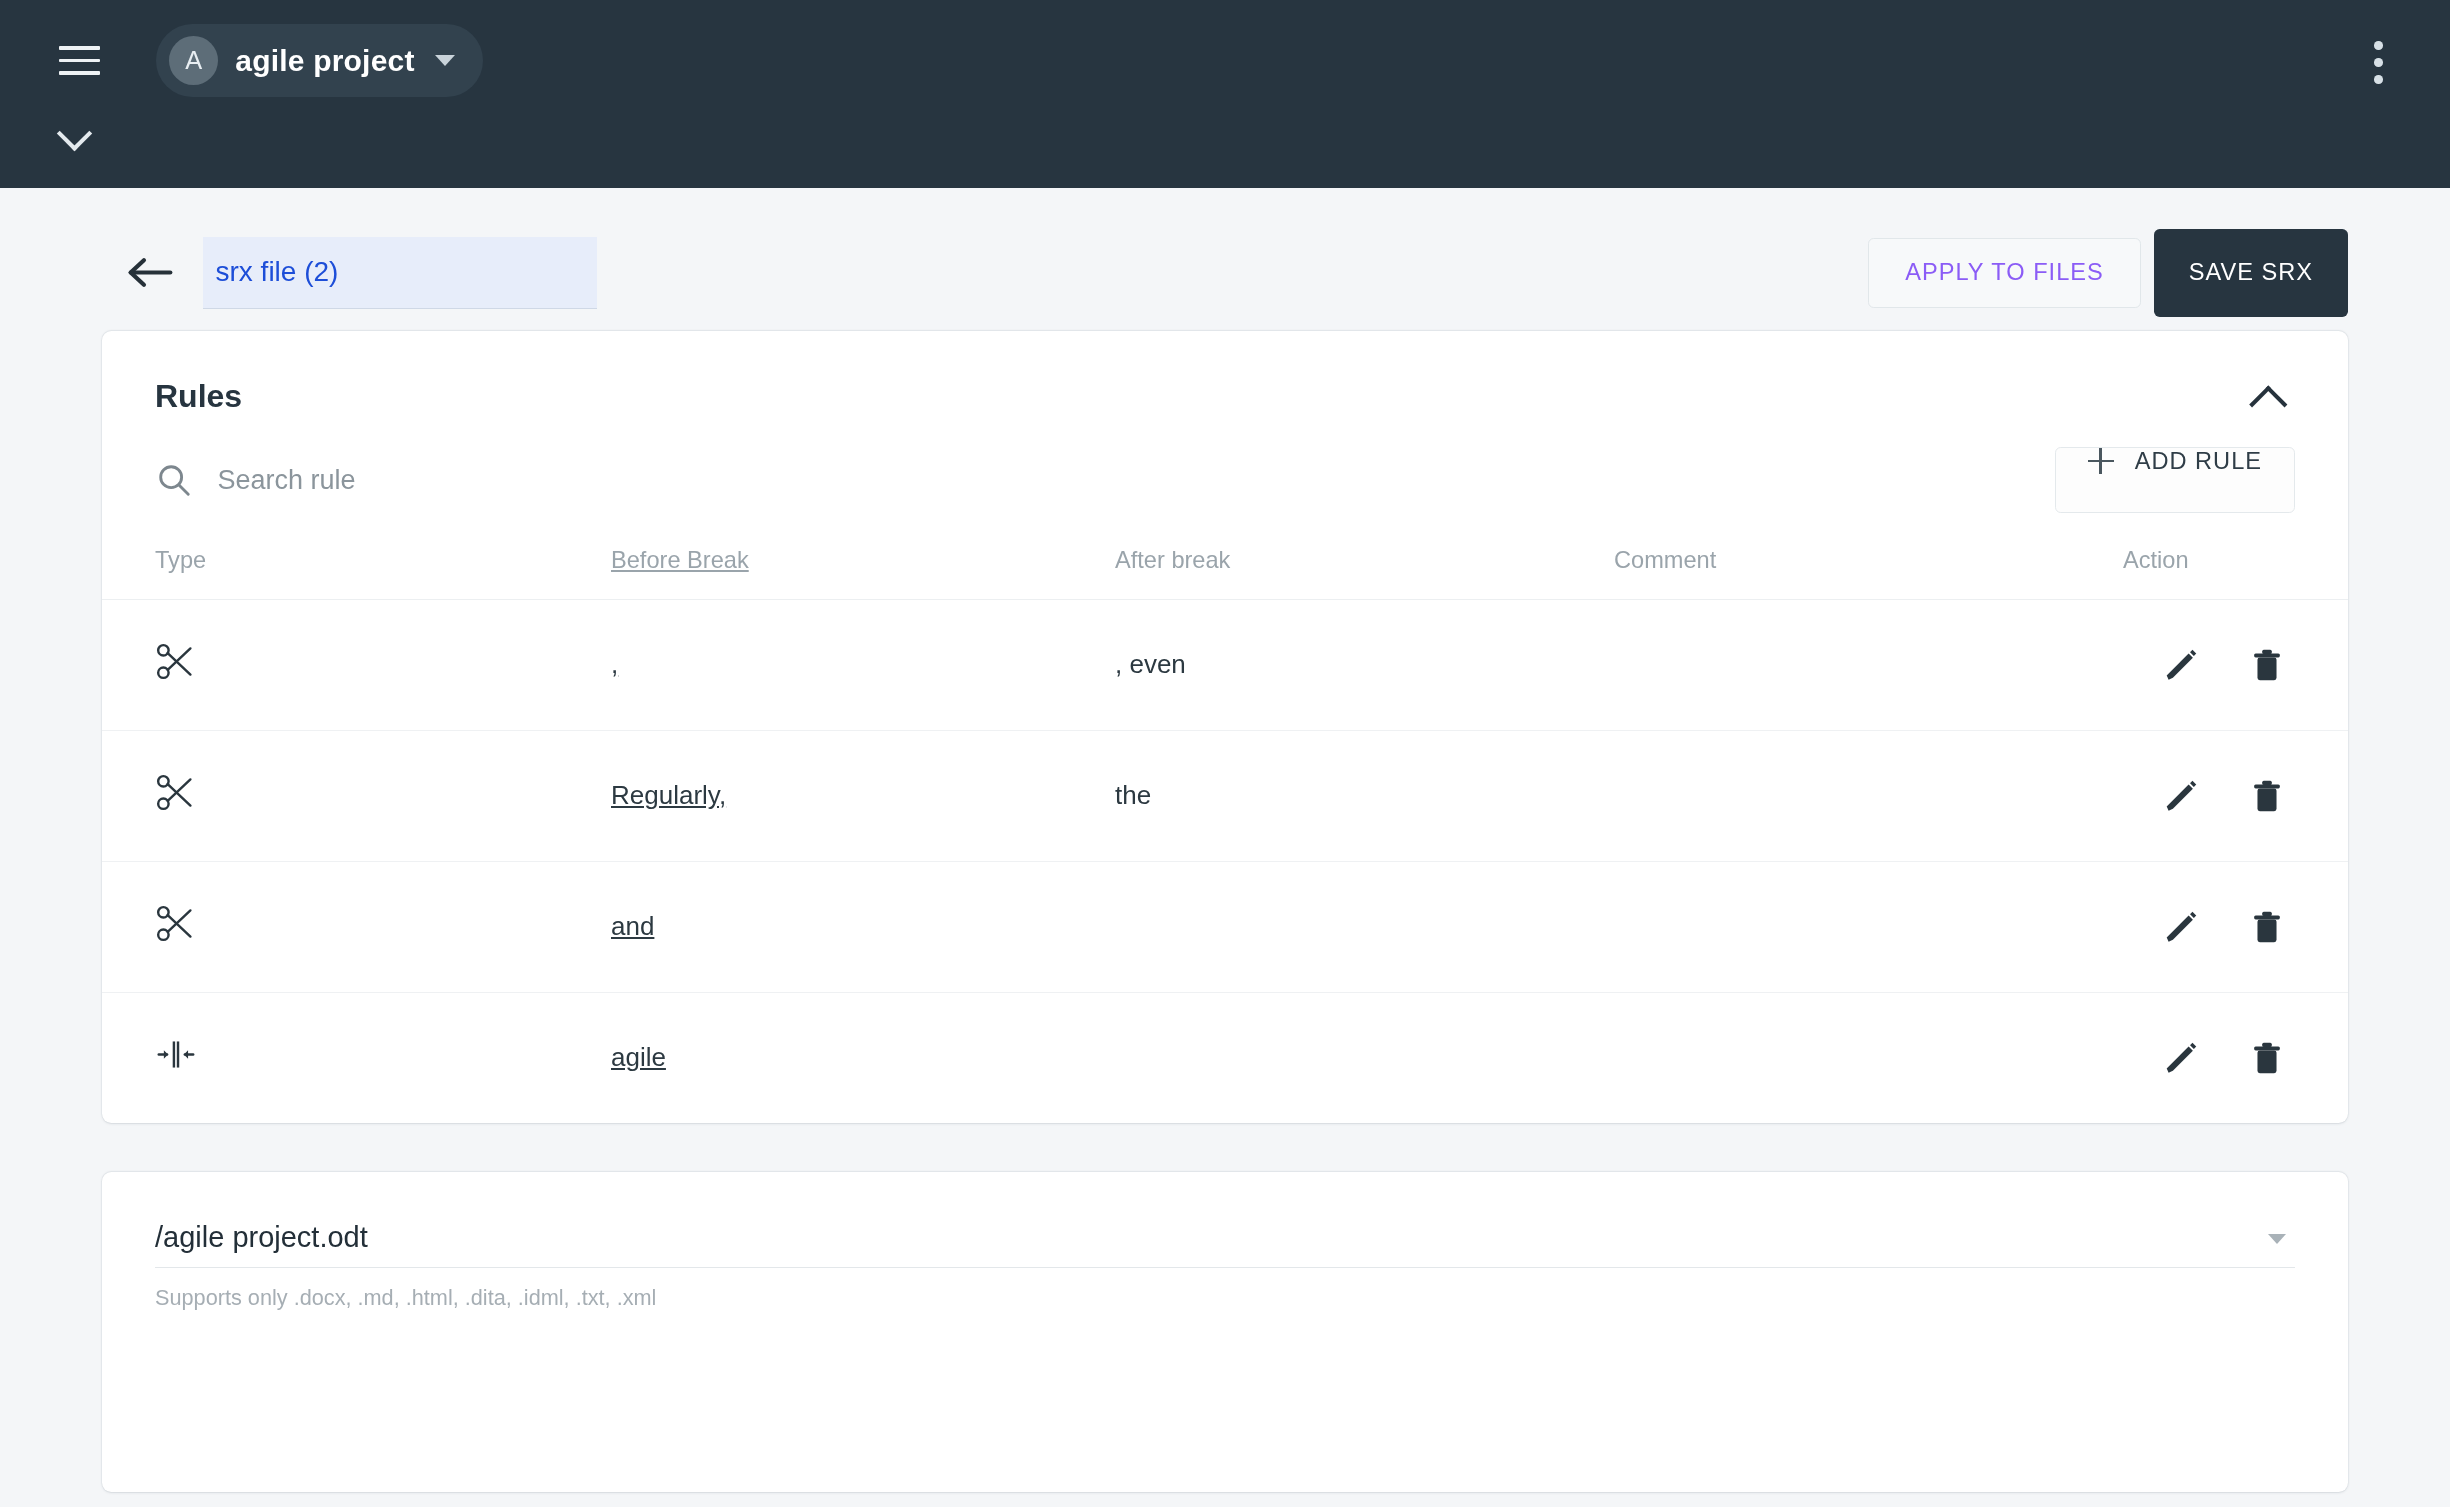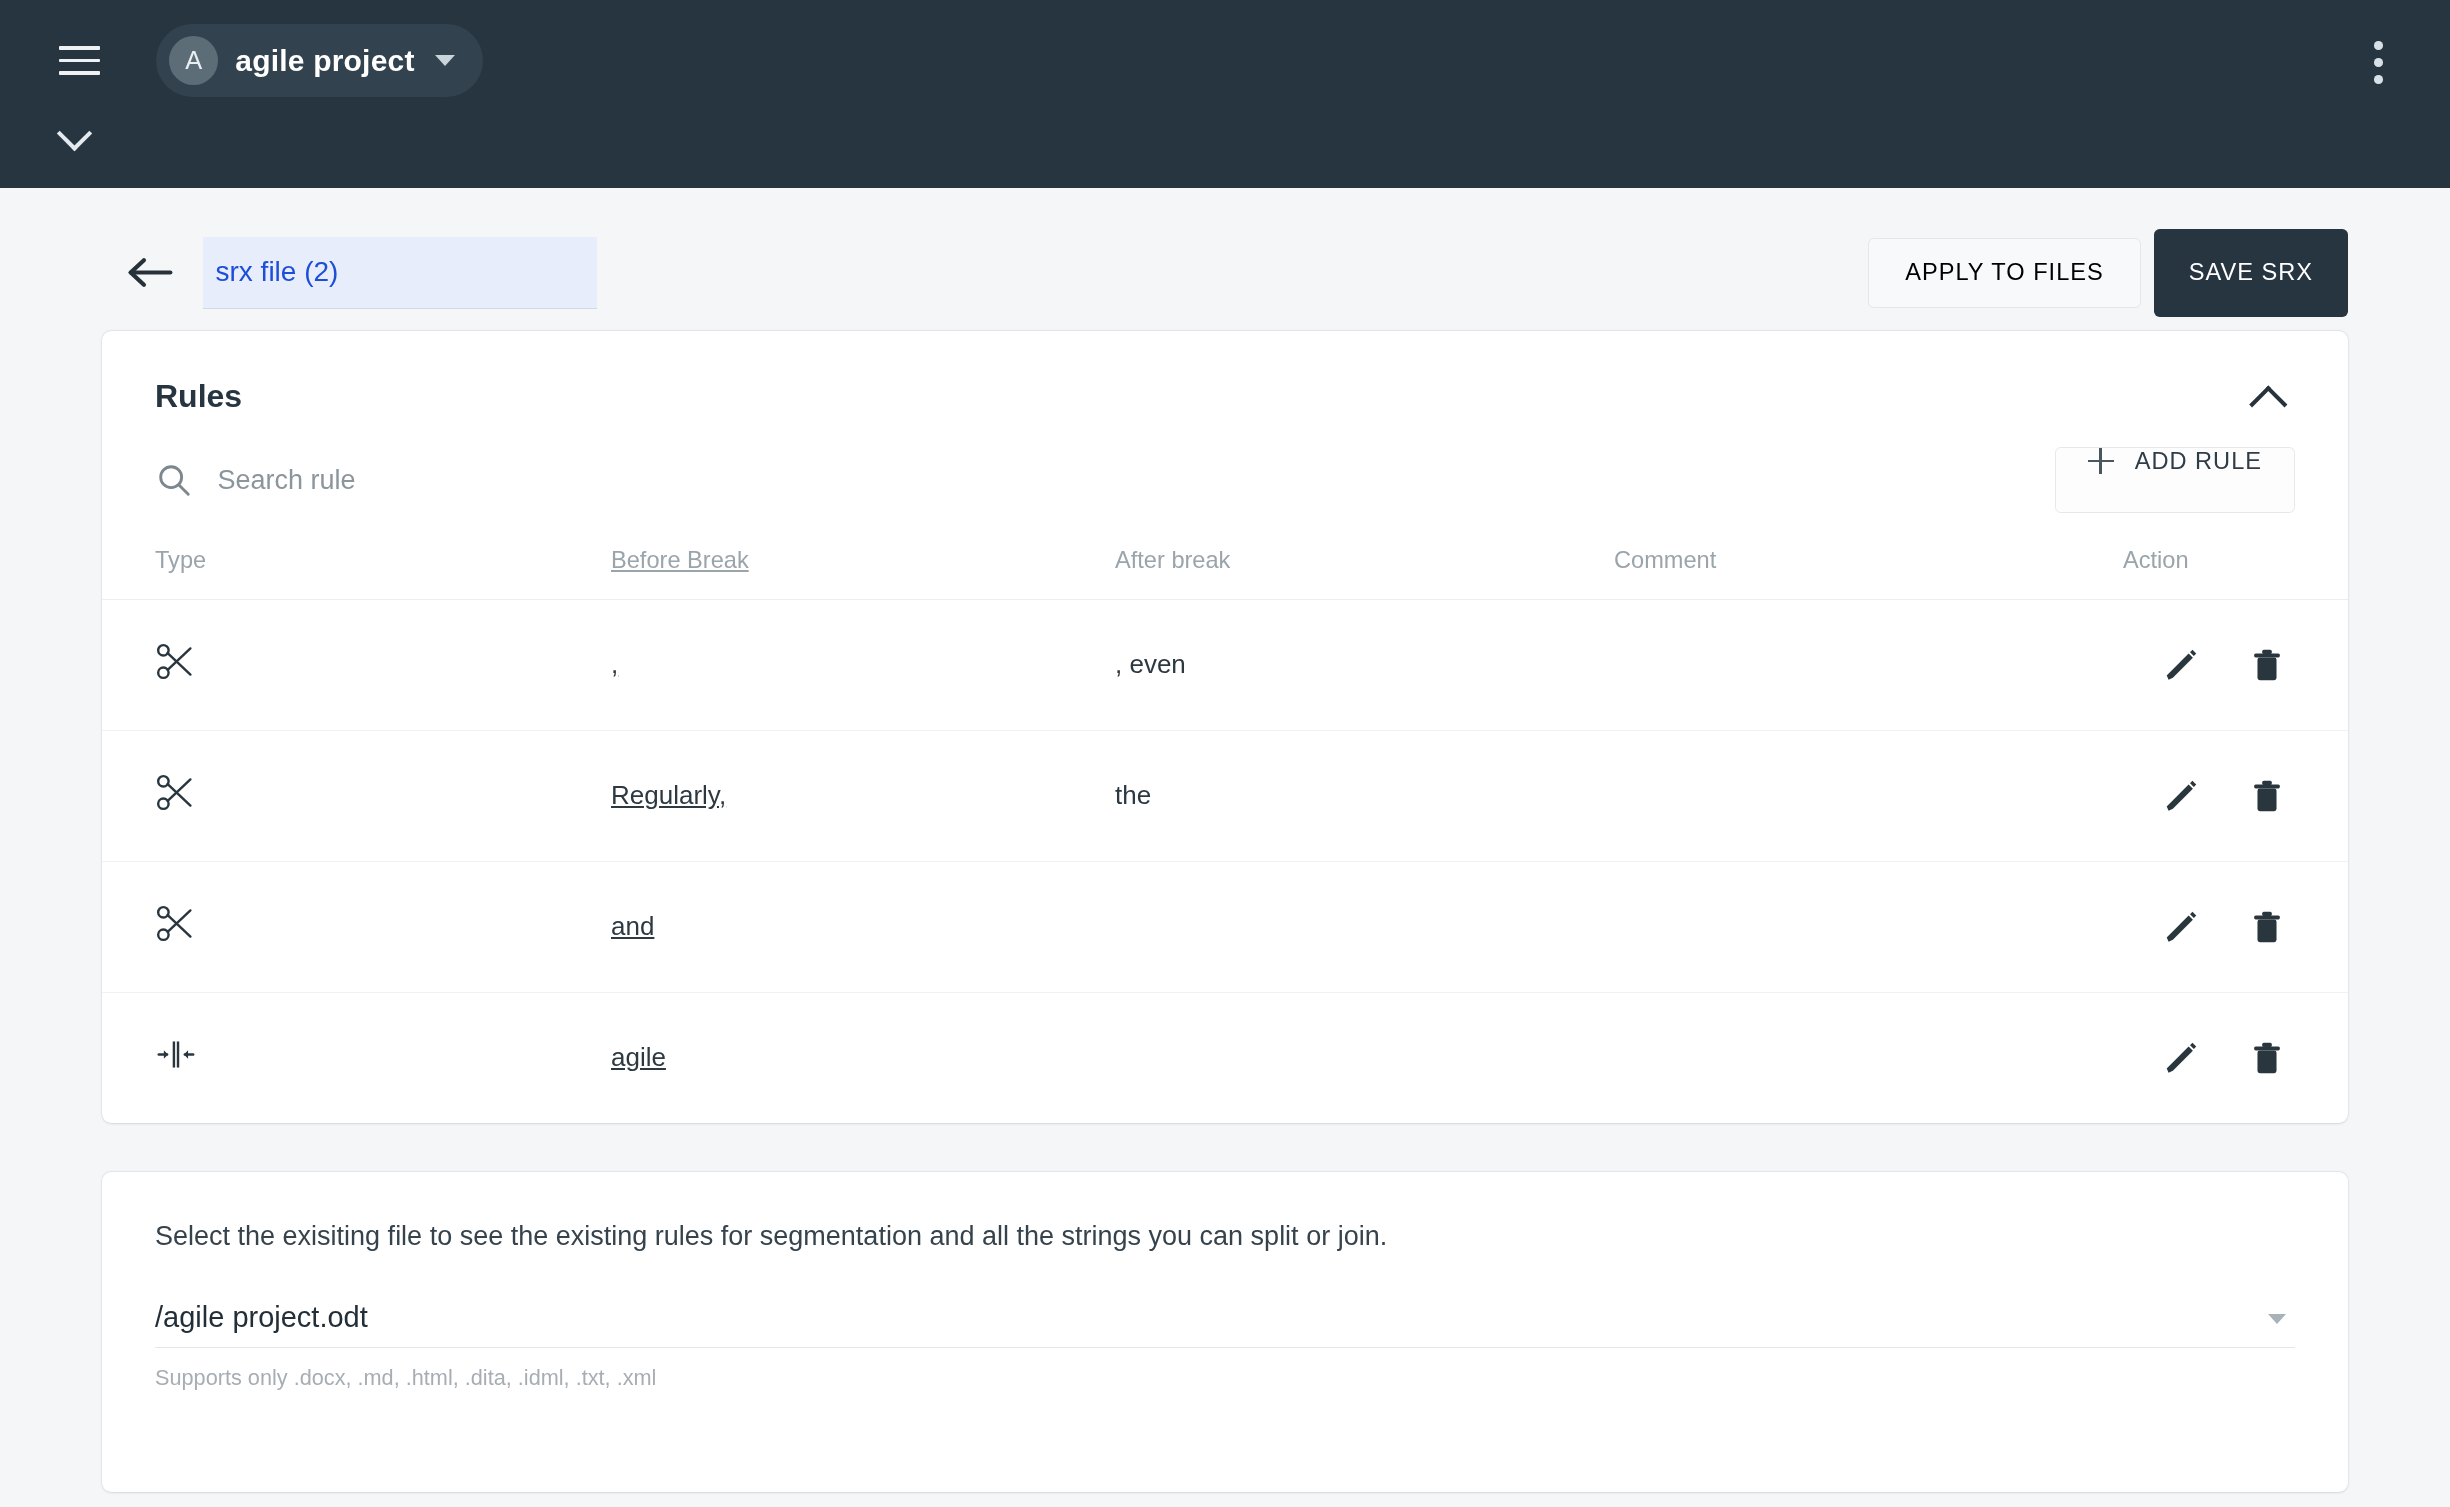--- a/index.html
+++ b/index.html
@@ -167,21 +167,21 @@
     font-weight: 400;
     border-radius: 5.7px;
     cursor: pointer;
     border: 0.9px solid transparent;
     display: inline-flex;
     align-items: center;
     justify-content: center;
   }
   .btn-outline {
     background: #f7f9fa;
-    color: #000000;
+    color: #8b5cf6;
     border-color: #e1e7ea;
     height: 70px;
     padding: 0 36px;
     margin-right: 13px;
   }
   .btn-dark {
     background: #273540;
     color: #ffffff;
     height: 88px;
     padding: 0 34px;
@@ -569,21 +569,20 @@
               </span>
             </div>
           </td>
         </tr>
 
       </tbody>
     </table>
   </div>
 
   <div class="card bottom-card">
-    <div class="bottom-desc">Select the exisiting file to see the existing rules for segmentation and all the strings you can split or join.</div>
     <div class="select-wrap">
       <div class="select-value">/agile project.odt</div>
       <div class="select-caret"></div>
     </div>
     <div class="field-hint">Supports only .docx, .md, .html, .dita, .idml, .txt, .xml</div>
   </div>
 
 </div>
 
 

